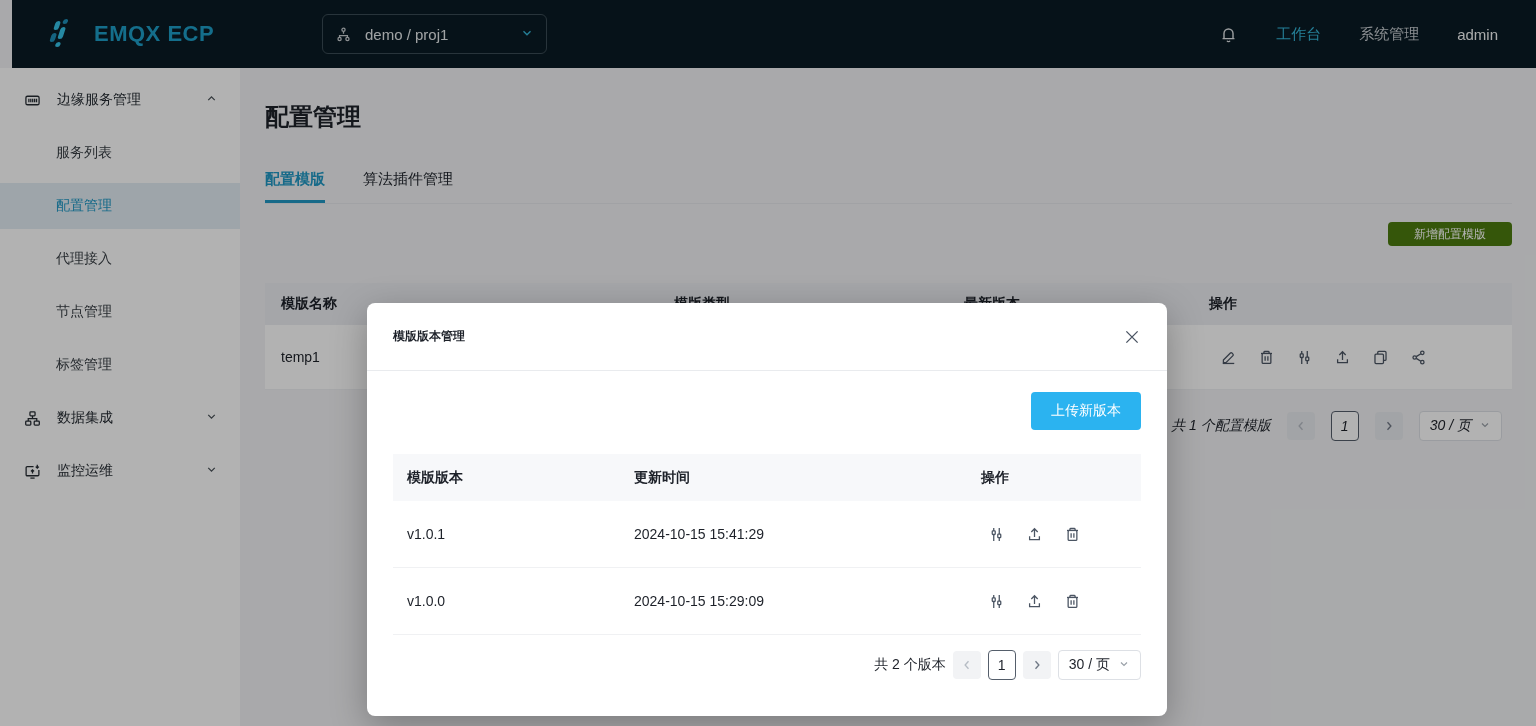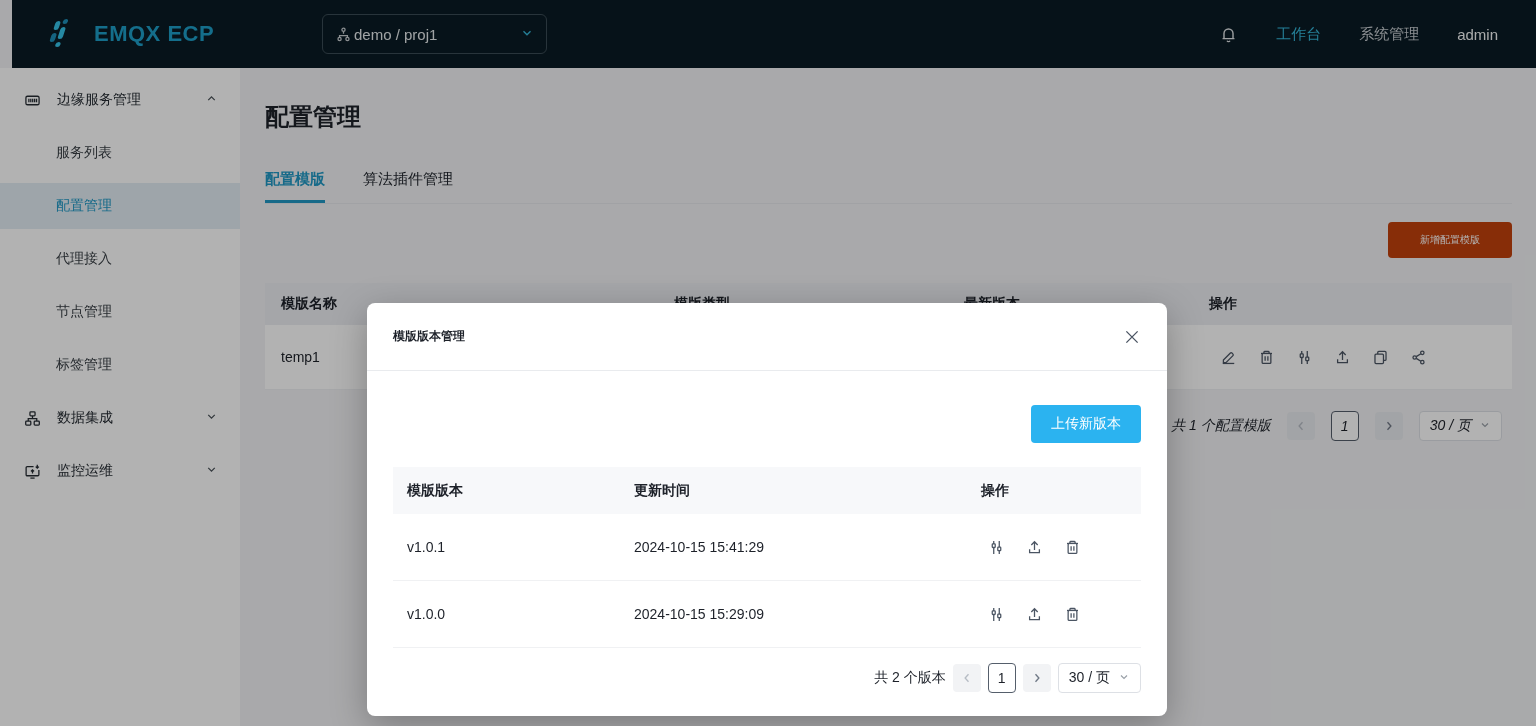--- a/index.html
+++ b/index.html
@@ -10,21 +10,21 @@
   }
   button { font-family:inherit; cursor:pointer; }
 
   
   .navbar { position:absolute; top:0; left:12px; right:0; height:68px;
     background:#0a1b24; display:flex; align-items:center; z-index:1; }
   .logo { display:flex; align-items:center; gap:14px; padding-left:30px; }
   .logo-text { color:#1e9ec8; font-size:22px; font-weight:bold; letter-spacing:.5px; }
   .project-select { position:absolute; left:310px; top:14px; width:225px; height:40px;
     border:1px solid #3a4b55; border-radius:6px; display:flex; align-items:center;
-    gap:2px; padding:0 12px; color:#e6eaec; font-size:15px; cursor:pointer; }
+    gap:13px; padding:0 12px; color:#e6eaec; font-size:15px; cursor:pointer; }
   .project-select .chev { margin-left:auto; color:#35b6d9; }
   .nav-right { margin-left:auto; display:flex; align-items:center; gap:38px; padding-right:38px; font-size:15px; }
   .bell-btn { background:none; border:none; color:#dfe3e6; display:flex; }
   .nav-link { color:#c6cbd0; cursor:pointer; }
   .nav-link.active { color:#35b6d9; }
   .nav-user { color:#f2f4f5; cursor:pointer; }
 
   
   .sidebar { position:absolute; top:68px; left:0; width:240px; bottom:0;
     background:#ffffff; padding-top:9px; z-index:1; }
@@ -43,22 +43,22 @@
     border-bottom:1px solid #e7e9ec; height:34px; }
   .tab { font-size:15px; color:#1d2129; padding-bottom:12px; cursor:pointer; border-bottom:3px solid transparent; }
   .tab.active { color:#2198c4; font-weight:bold; border-bottom-color:#2198c4; }
   .filters { position:absolute; left:25px; top:154px; display:flex; gap:18px; }
   .fake-select { width:270px; height:36px; background:#fff; border:1px solid #dde0e5;
     border-radius:4px; display:flex; align-items:center; padding:0 12px; color:#8a9099; cursor:pointer; }
   .fake-select .chev { margin-left:auto; color:#9aa0a8; }
   .text-input { width:264px; height:36px; background:#fff; border:1px solid #dde0e5;
     border-radius:4px; padding:0 12px; font-size:14px; color:#1d2129; outline:none; font-family:inherit; }
   .text-input::placeholder { color:#8a9099; }
-  .add-btn { position:absolute; right:24px; top:154px; width:124px; height:36px;
-    background:#c2410c; color:#fff; border:none; border-radius:4px; font-size:10px; }
+  .add-btn { position:absolute; right:24px; top:154px; width:124px; height:24px;
+    background:#4d7c0f; color:#fff; border:none; border-radius:4px; font-size:12px; }
 
   .table { position:absolute; left:25px; right:24px; top:215px; }
   .t-head { display:flex; align-items:center; height:42px; background:#eceef2; font-weight:bold; }
   .t-row { display:flex; align-items:center; height:65px; background:#fff; border-bottom:1px solid #eef0f2; }
   .col1 { width:409px; padding-left:16px; }
   .col2 { width:290px; }
   .col3 { width:245px; }
   .col4 { flex:1; display:flex; align-items:center; }
   .t-head .col4 { padding-left:0; }
   .actions { display:flex; gap:14px; }
@@ -78,21 +78,21 @@
 
   
   .overlay { position:absolute; inset:0; background:rgba(0,0,0,0.30); z-index:10; }
   .modal { position:absolute; left:367px; top:303px; width:800px; height:413px;
     background:#fff; border-radius:8px; z-index:11; box-shadow:0 10px 36px rgba(0,0,0,0.28); }
   .modal-header { height:68px; border-bottom:1px solid #e9ebee; display:flex;
     align-items:center; padding:0 26px; }
   .modal-title { font-size:12px; font-weight:bold; color:#1d2129; }
   .modal-close { margin-left:auto; background:none; border:none; color:#4b5563; display:flex; }
   .modal-body { padding:0 26px; }
-  .upload-btn { display:block; margin:34px 0 24px auto; width:110px; height:38px;
+  .upload-btn { display:block; margin:21px 0 24px auto; width:110px; height:38px;
     background:#2bb3f0; color:#fff; border:none; border-radius:4px; font-size:14px; }
   .m-head { display:flex; align-items:center; height:47px; background:#f7f8fa; font-weight:bold; }
   .m-row { display:flex; align-items:center; height:67px; background:#fff; border-bottom:1px solid #f0f1f3; }
   .mcol1 { width:241px; padding-left:14px; }
   .mcol2 { width:347px; }
   .mcol3 { flex:1; display:flex; align-items:center; }
   .m-pagi { display:flex; justify-content:flex-end; align-items:center; gap:7px; margin-top:14px; height:32px; }
   .m-pagi .pg-btn { background:#f2f3f5; }
 </style>
 </head>

